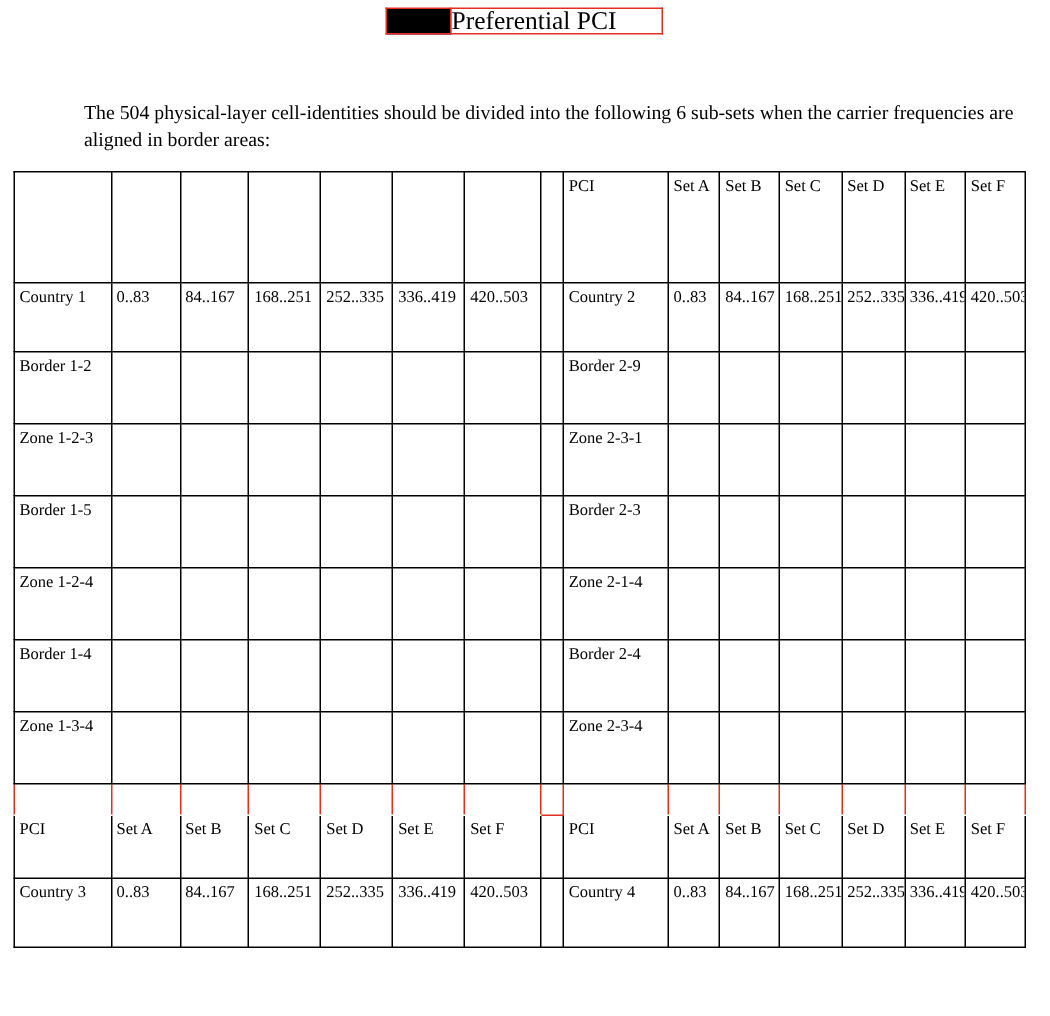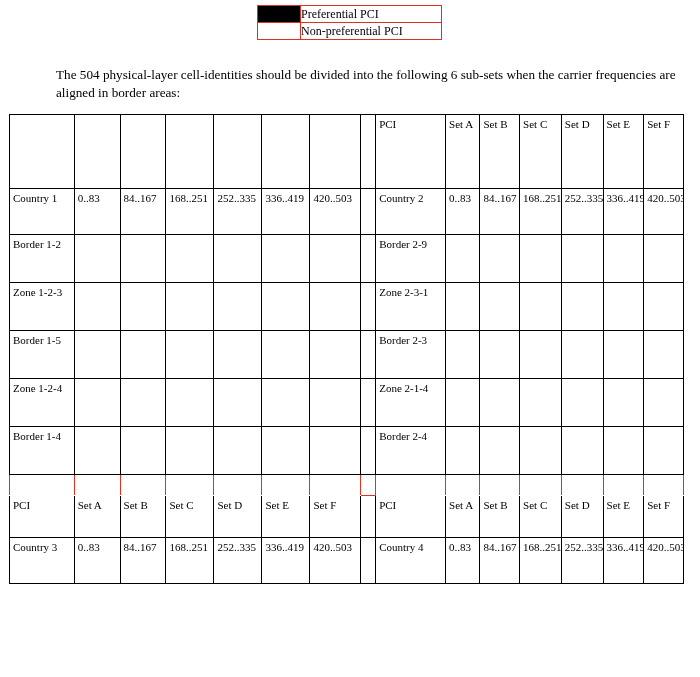--- a/index.html
+++ b/index.html
@@ -17,21 +17,21 @@
   }
 
   
   .legend-wrap {
     position: absolute;
     left: 257px;
     top: 5px;
   }
   table.legend {
     border-collapse: collapse;
-    font-size: 12px;
+    font-size: 17px;
     font-family: Liberation Serif, serif;
   }
   table.legend td {
     border: 1px solid #e03020;
     padding: 0;
     height: 16px;
     line-height: 16px;
   }
   td.legend-swatch {
     width: 42px;
@@ -110,24 +110,20 @@
 </style>
 </head>
 <body>
 
 <div class="legend-wrap">
   <table class="legend">
     <tbody>
         <tr>
       <td class="legend-swatch"></td>
       <td class="legend-label">Preferential PCI</td>
-    </tr>
-    <tr>
-      <td class="legend-swatch-empty"></td>
-      <td class="legend-label">Non-preferential PCI</td>
     </tr>
   </tbody>
     </table>
 </div>
 
 <div class="caption">The 504 physical-layer cell-identities should be divided into the following 6 sub-sets when the carrier frequencies are aligned in border areas:</div>
 
 <div class="grid-wrap">
 <table class="grid">
   <colgroup>
@@ -263,20 +259,37 @@
     <td class="black"></td>
     <td class="spacer-col"></td>
     <td>Border 2-4</td>
     <td></td>
     <td></td>
     <td class="black"></td>
     <td class="black"></td>
     <td></td>
     <td class="black"></td>
   </tr>
+  <tr class="row-h">
+    <td>Zone 1-3-4</td>
+    <td class="black"></td>
+    <td></td>
+    <td class="black"></td>
+    <td></td>
+    <td></td>
+    <td></td>
+    <td class="spacer-col"></td>
+    <td>Zone 2-3-4</td>
+    <td></td>
+    <td></td>
+    <td class="black"></td>
+    <td class="black"></td>
+    <td></td>
+    <td></td>
+  </tr>
 
   <tr class="spacer-row">
     <td></td>
     <td></td>
     <td></td>
     <td></td>
     <td></td>
     <td></td>
     <td></td>
     <td class="spacer-col"></td>

